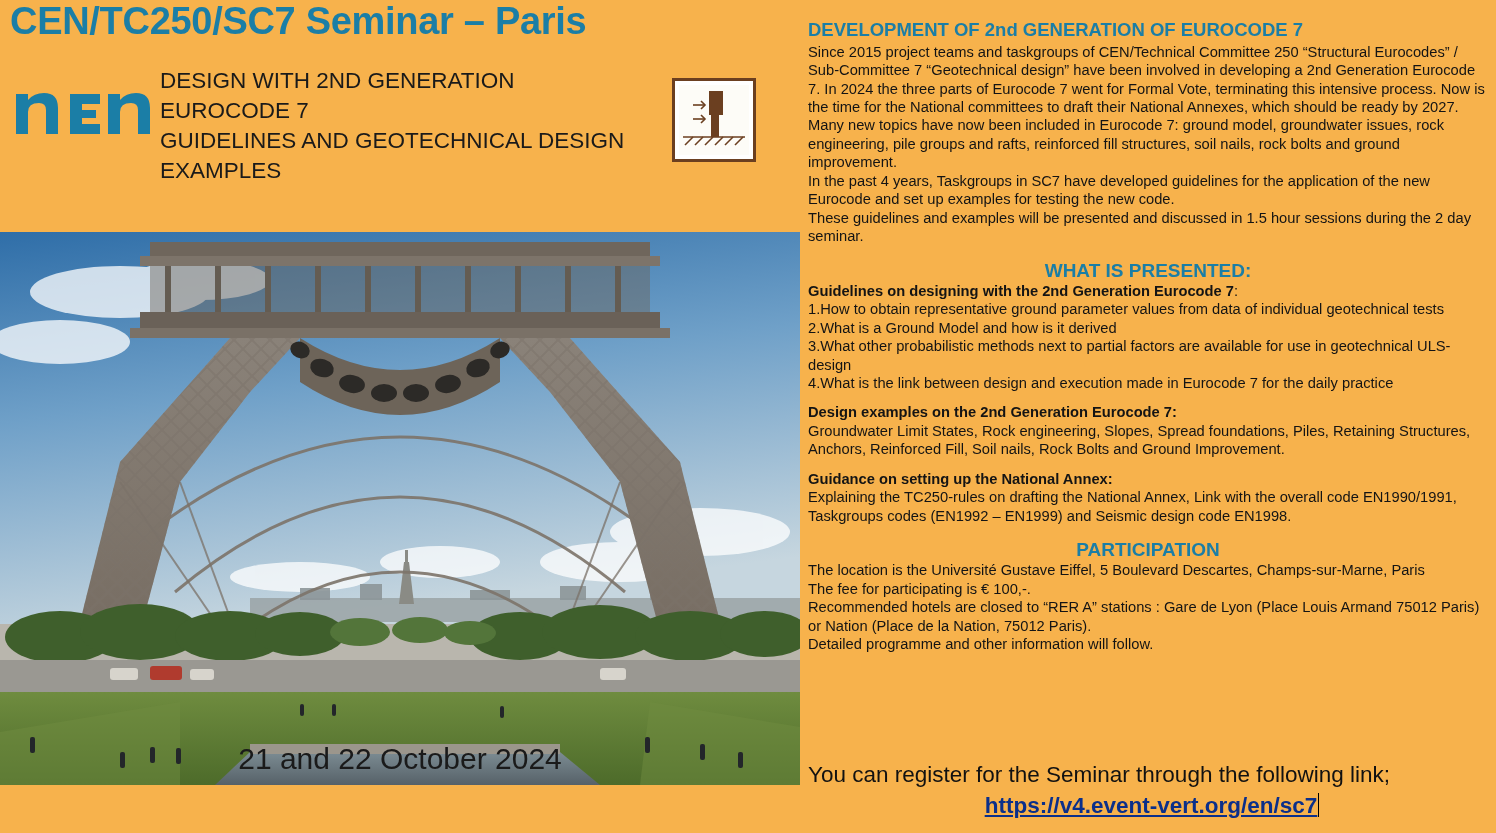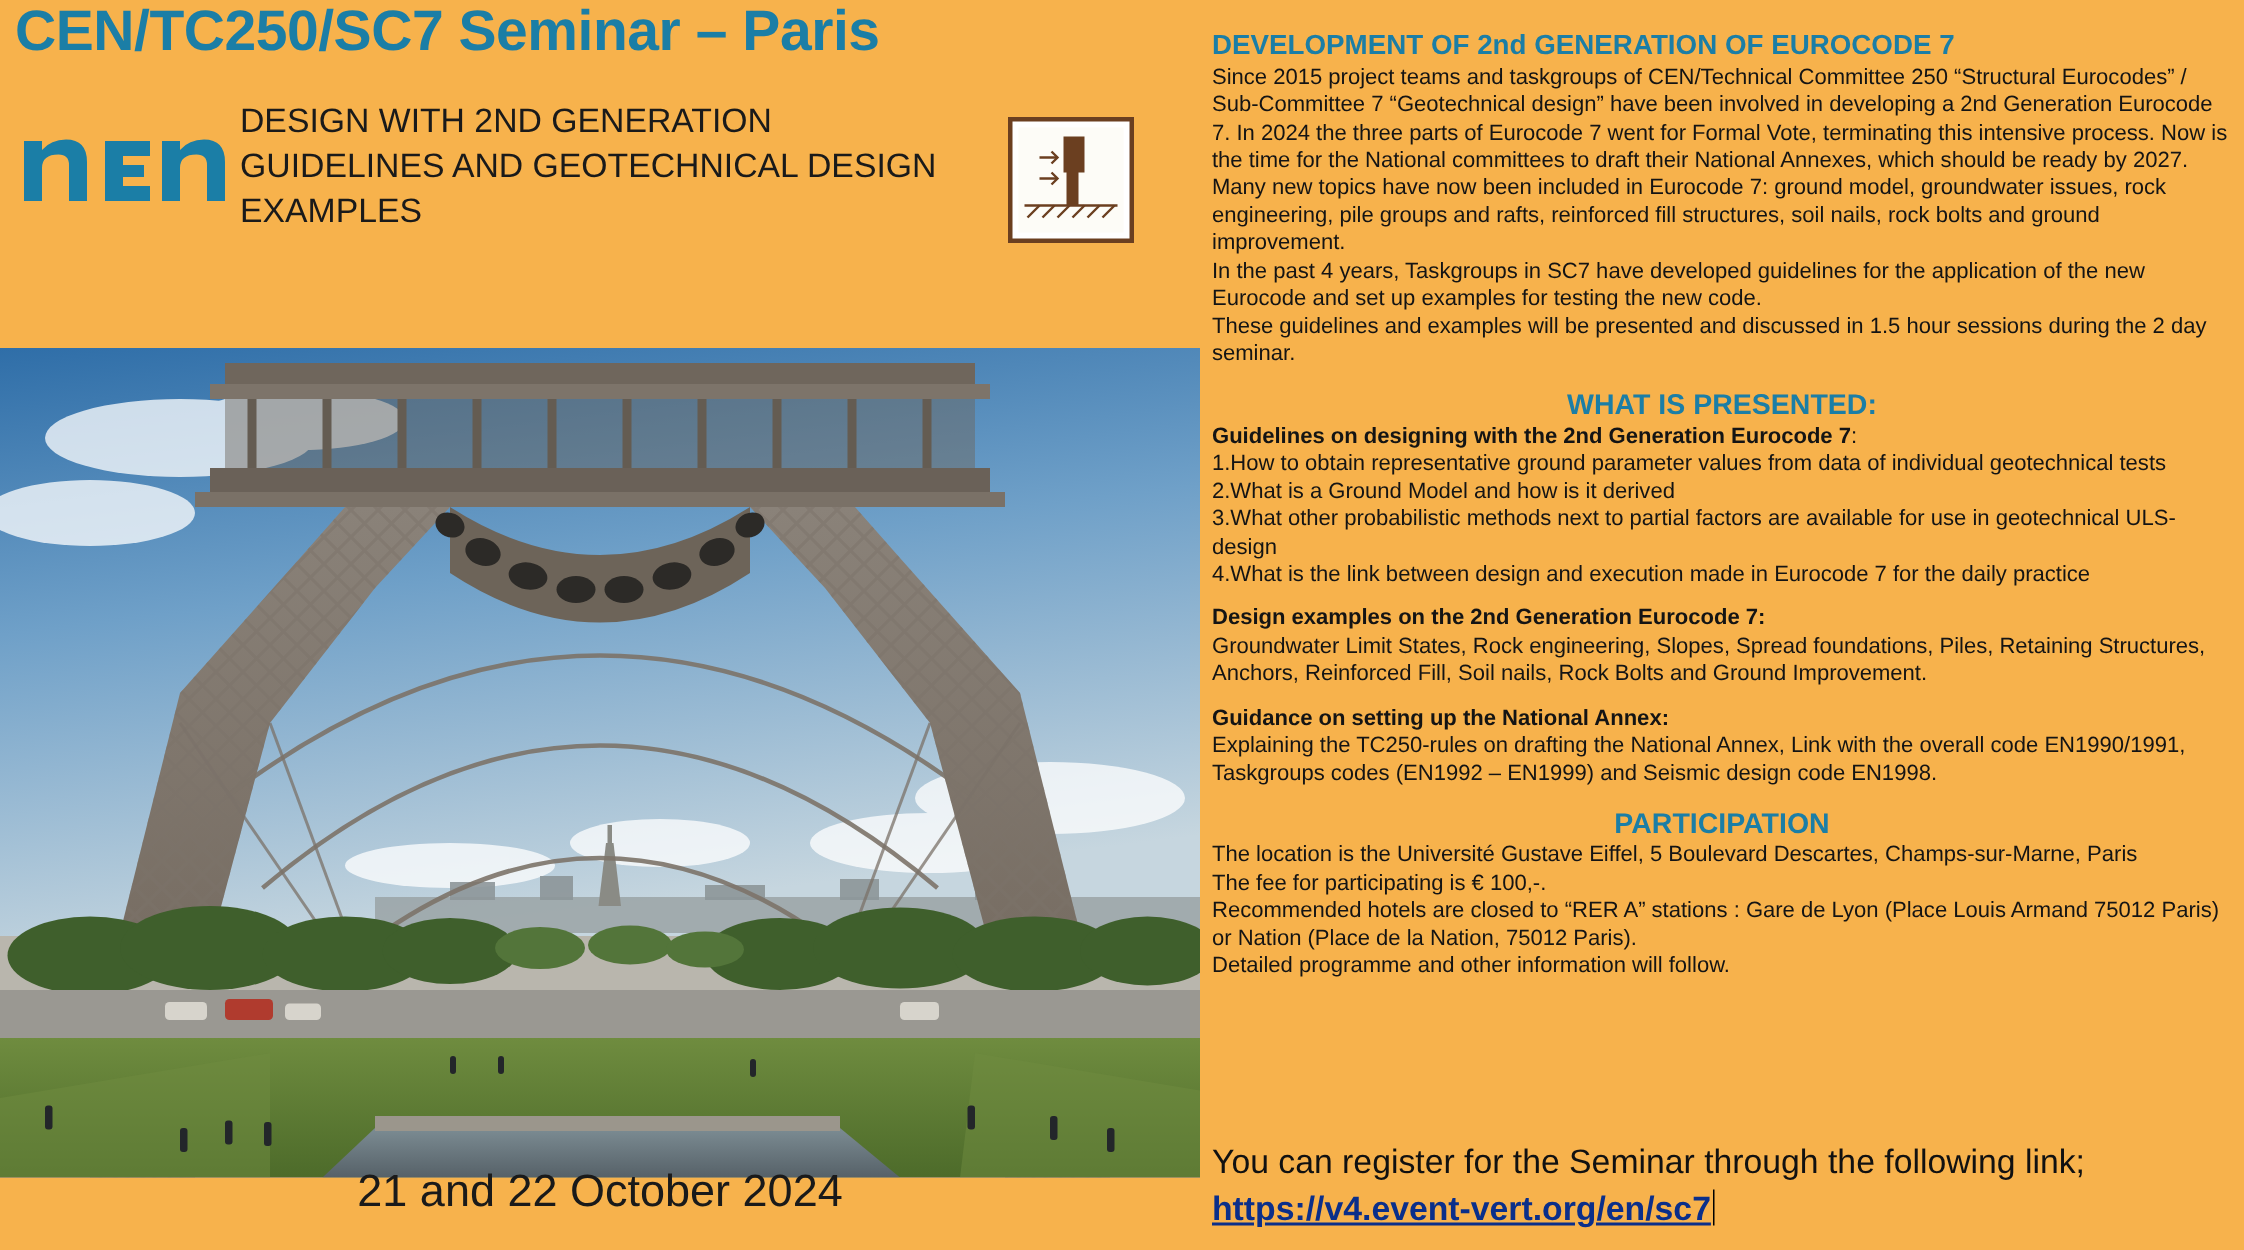--- a/index.html
+++ b/index.html
@@ -87,21 +87,21 @@
     width: 800px;
     height: 553px;
     overflow: hidden;
     background: #6d7b86;
   }
   .photo svg { display: block; }
 
   .date-line {
     position: absolute;
     left: 0;
-    top: 778px;
+    top: 742px;
     width: 800px;
     text-align: center;
     font-size: 30px;
     color: #1a1a1a;
   }
 
   
   .right-col {
     position: absolute;
     left: 803px;
@@ -140,20 +140,21 @@
     width: 688px;
     font-size: 22.5px;
     color: #111;
     line-height: 1.18;
   }
   .register-link {
     position: absolute;
     left: 5px;
     top: 793px;
     width: 688px;
+    text-align: center;
     font-size: 22.5px;
     font-weight: bold;
     color: #0b2f8a;
     text-decoration: underline;
     line-height: 1.18;
   }
   .caret {
     display: inline-block;
     width: 1px;
     height: 24px;
@@ -180,20 +181,21 @@
         <rect x="58" y="24" width="30" height="10" fill="#1b7ea6"></rect>
         <rect x="58" y="54" width="30" height="10" fill="#1b7ea6"></rect>
         <rect x="70" y="40" width="14" height="8" fill="#1b7ea6"></rect>
 
         <path d="M96 64 L96 24 L108 24 L108 30 Q114 23 124 23 Q138 23 138 38 L138 64 L126 64 L126 40 Q126 33 119 33 Q108 33 108 42 L108 64 Z" fill="#1b7ea6"></path>
       </svg>
     </div>
 
     <div class="subtitle">
       <div>DESIGN WITH 2ND GENERATION</div>
+      <div>EUROCODE 7</div>
       <div>GUIDELINES AND GEOTECHNICAL DESIGN</div>
       <div>EXAMPLES</div>
     </div>
 
     <div class="seal">
       <div class="seal-inner">
         <svg width="70" height="70" viewBox="0 0 70 70" xmlns="http://www.w3.org/2000/svg">
           <rect x="0" y="0" width="70" height="70" fill="#fdfcf7"></rect>
 
           <g stroke="#6b3f20" stroke-width="1.6">

